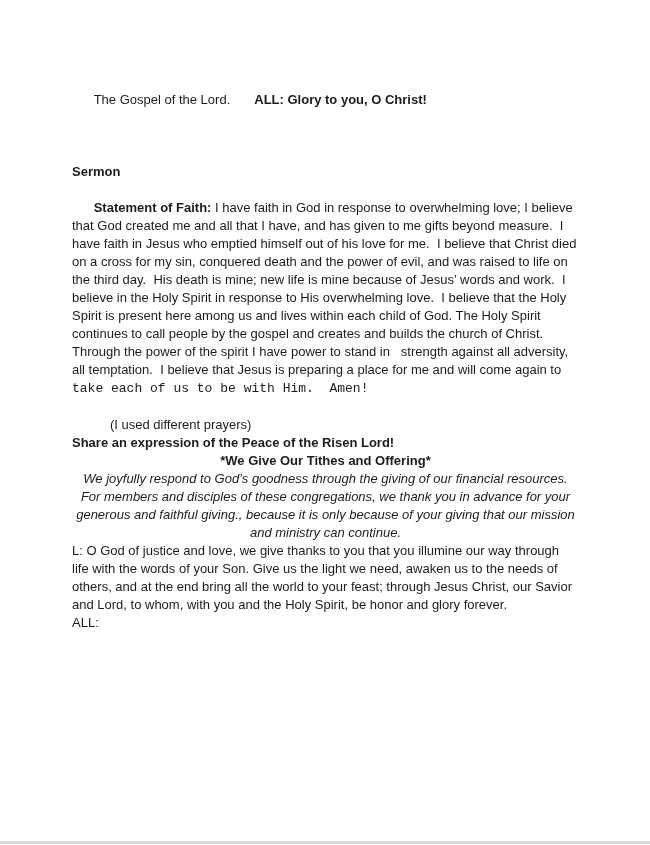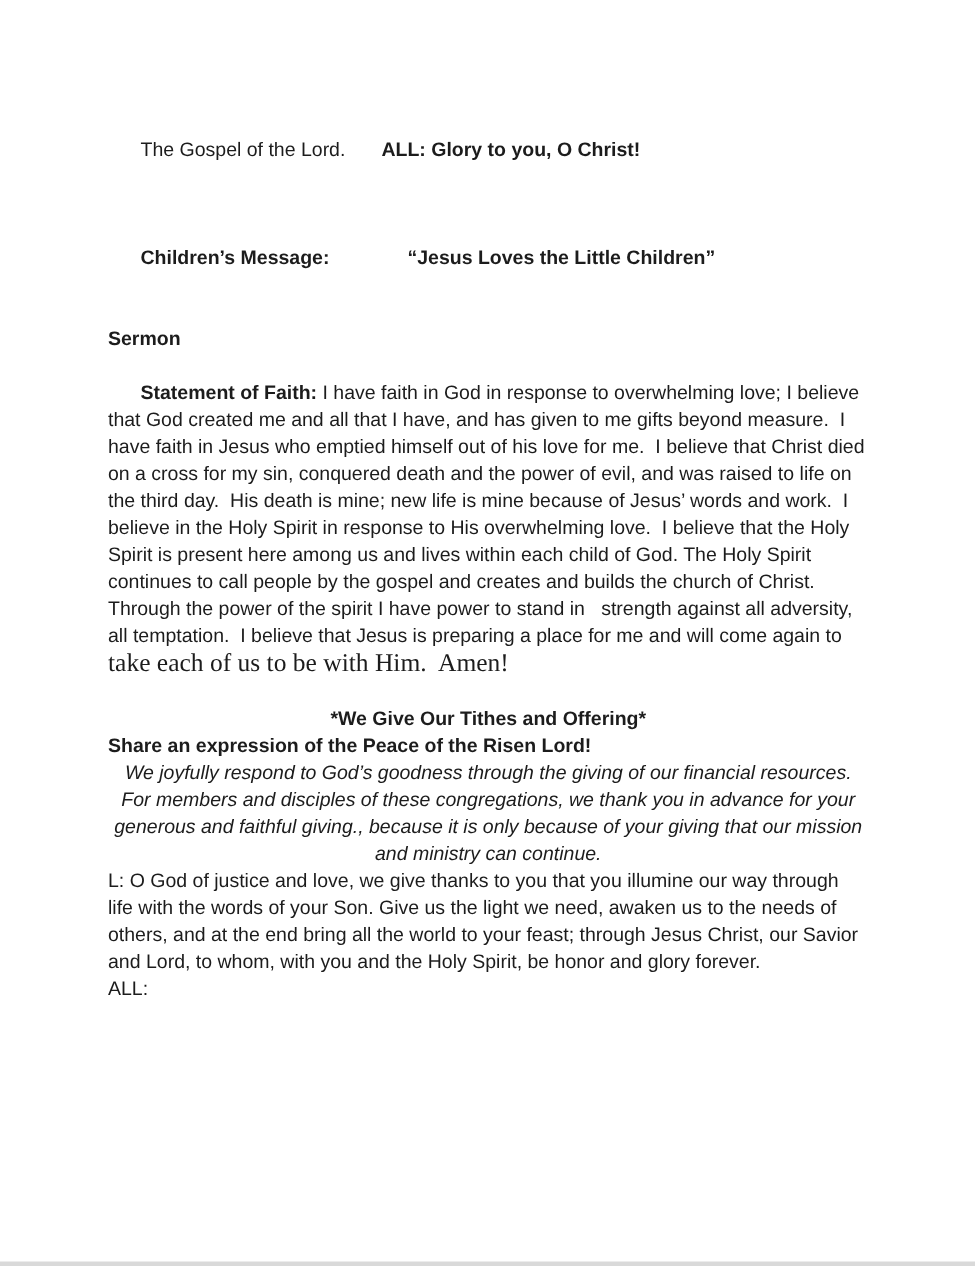--- a/index.html
+++ b/index.html
@@ -11,21 +11,21 @@
     font-family:"Liberation Sans",sans-serif;
     font-size:13px;
     line-height:18px;
     color:#1c1c1c;
   }
   .content{position:absolute;left:72px;top:73px;width:507px;}
   .line{white-space:pre-wrap;}
   .b{font-weight:700;}
   .i{font-style:italic;}
   .center{text-align:center;}
-  .serif{font-family:Liberation Serif, serif;font-size:17px;}
+  .serif{font-family:Liberation Mono, monospace;font-size:13px;}
   .u{text-decoration:underline;}
   .spacer{height:18px;}
   .indent-note{padding-left:38px;}
   .indent-sm{padding-left:4px;}
   .gap-gospel{margin-left:24px;}
   .gap-children{margin-left:52px;}
   .gap-hymn-title{margin-left:10px;}
   .gap-hymn-num{margin-left:68px;}
   .gap-int-leader{margin-left:8px;}
   .gap-int-resp{margin-left:58px;}
@@ -36,39 +36,37 @@
 
 <div class="page">
   <div class="content">
 
     <div class="line">
       <span>The Gospel of the Lord.</span><span class="b gap-gospel">ALL: Glory to you, O Christ!</span>
     </div>
 
     <div class="spacer"></div>
 
-    <div class="line">
-      <span class="b">Children’s Message:</span><span class="b gap-children">“Jesus Loves the Little Children”</span>
-    </div>
 
 
     <div class="spacer"></div>
 
     <div class="line b">Sermon</div>
 
 
     <div class="line">
       <span class="b">Statement of Faith:</span><span> I have faith in God in response to overwhelming love; I believe that God created me and all that I have, and has given to me gifts beyond measure.  I have faith in Jesus who emptied himself out of his love for me.  I believe that Christ died on a cross for my sin, conquered death and the power of evil, and was raised to life on the third day.  His death is mine; new life is mine because of Jesus’ words and work.  I believe in the Holy Spirit in response to His overwhelming love.  I believe that the Holy Spirit is present here among us and lives within each child of God. The Holy Spirit continues to call people by the gospel and creates and builds the church of Christ. Through the power of the spirit I have power to stand in   strength against all adversity, all temptation.  I believe that Jesus is preparing a place for me and will come again to </span><span class="serif">take each of us to be with Him.  Amen!</span>
     </div>
 
 
+    <div class="line indent-note">(I used different prayers)</div>
+
+    <div class="line b">Share an expression of the Peace of the Risen Lord!</div>
 
     <div class="line b center">*We Give Our Tithes and Offering*</div>
-
-    <div class="line b">Share an expression of the Peace of the Risen Lord!</div>
 
     <div class="line i center">We joyfully respond to God’s goodness through the giving of our financial resources. For members and disciples of these congregations, we thank you in advance for your generous and faithful giving., because it is only because of your giving that our mission and ministry can continue.</div>
 
 
 
     <div class="line">L: O God of justice and love, we give thanks to you that you illumine our way through life with the words of your Son. Give us the light we need, awaken us to the needs of others, and at the end bring all the world to your feast; through Jesus Christ, our Savior and Lord, to whom, with you and the Holy Spirit, be honor and glory forever.             ALL:</div>
 
   </div>
 
   <div class="bottom-edge"></div>

